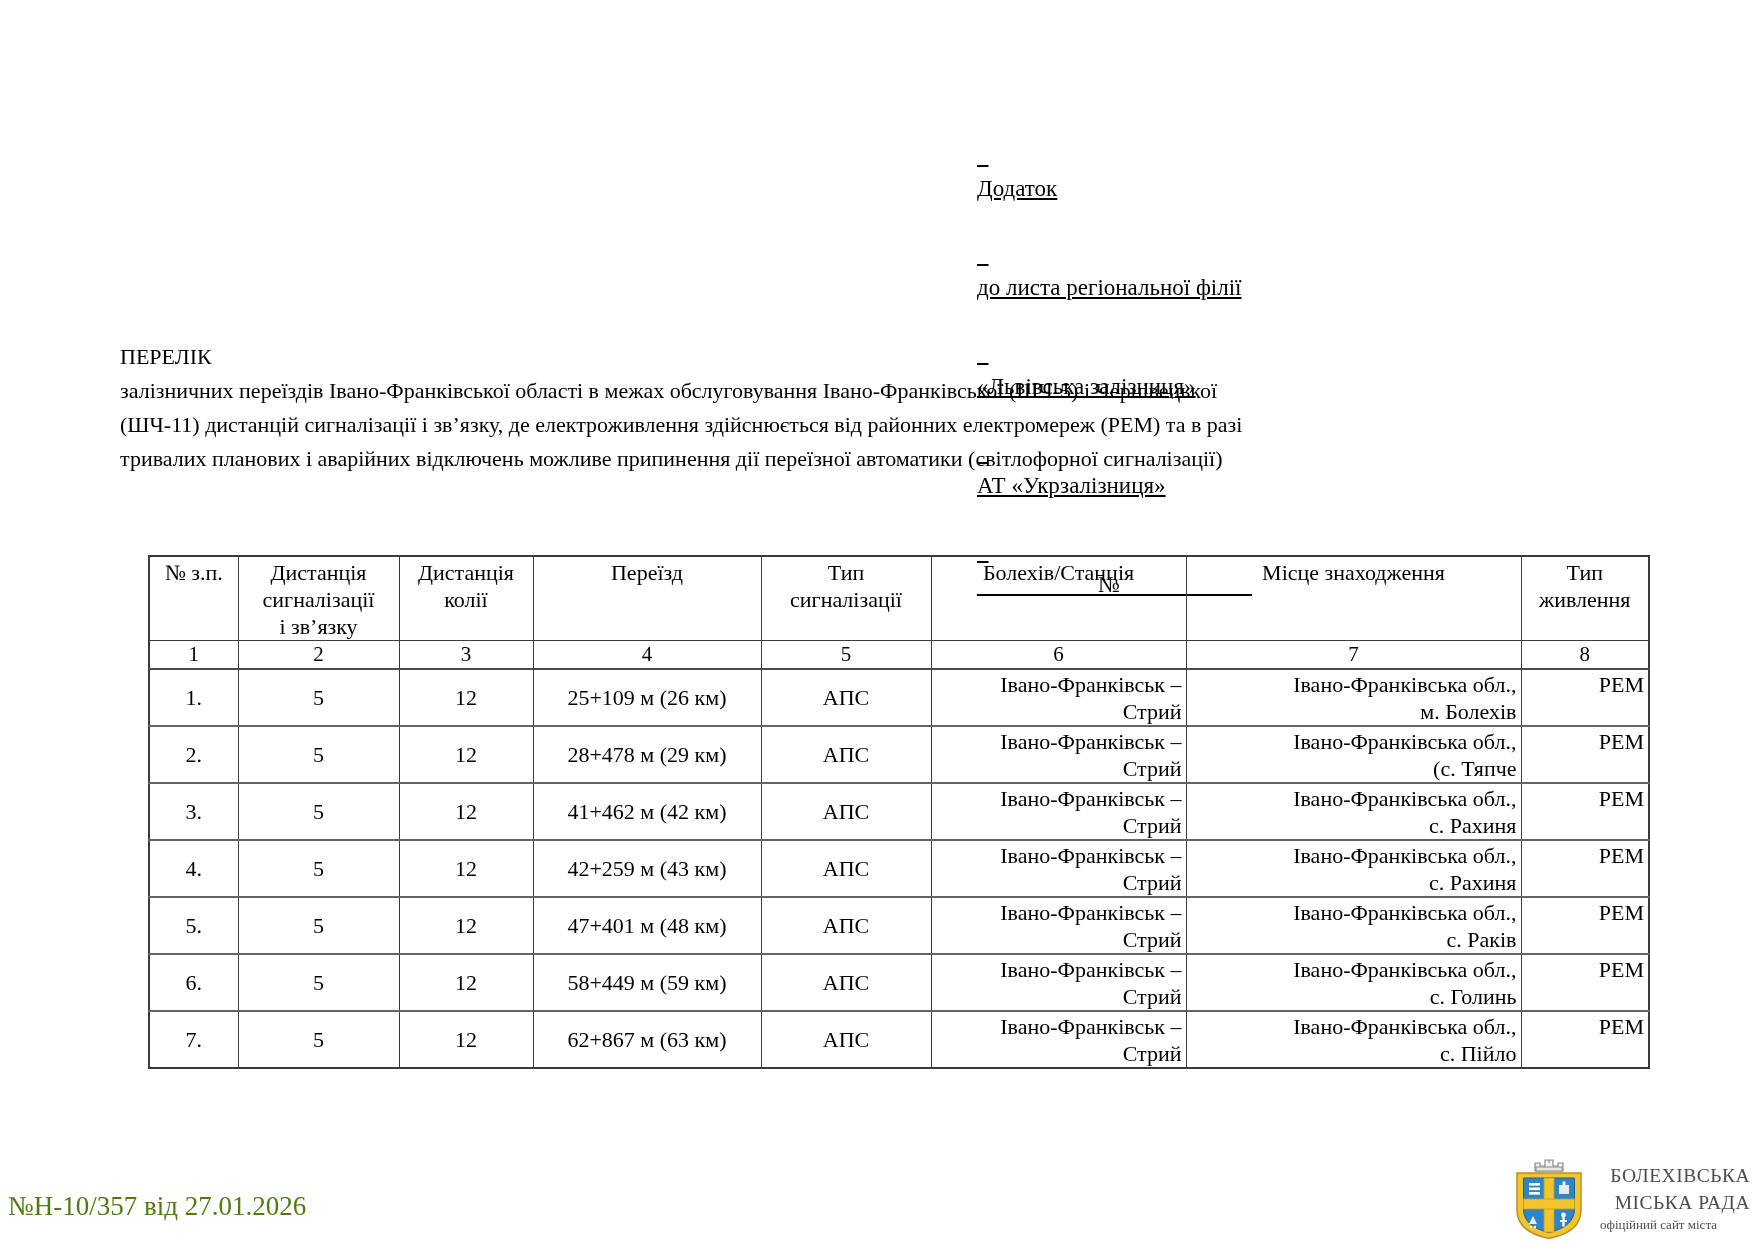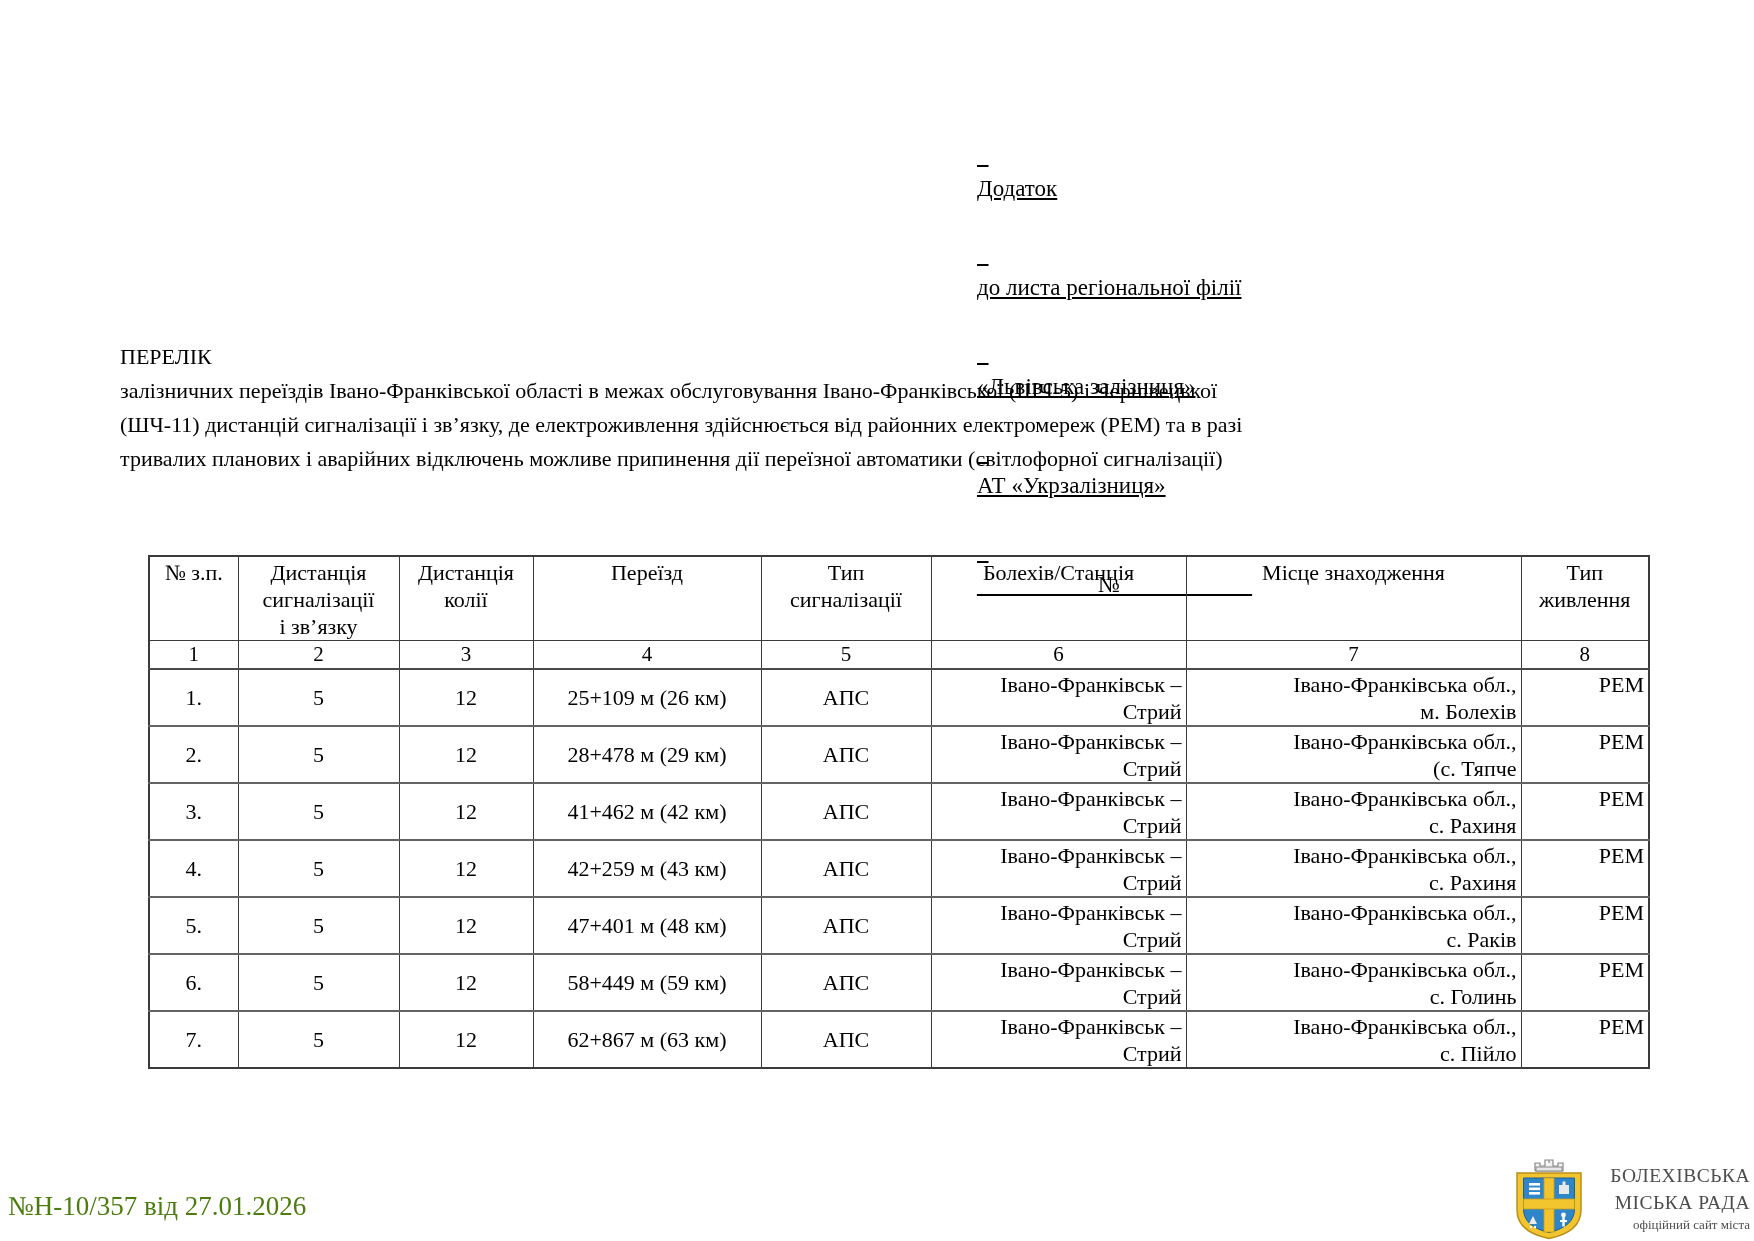--- a/index.html
+++ b/index.html
@@ -58,21 +58,21 @@
     position:absolute; left:1508px; top:1158px; width:246px;
     display:flex; align-items:flex-start;
   }
   .coat { width:82px; height:82px; flex:0 0 auto; }
   .logo-text { margin-left:10px; padding-top:4px; width:150px; }
   .logo-line {
     font-weight:normal; font-size:19.5px; line-height:27px;
     letter-spacing:0.5px; text-align:right; white-space:nowrap;
   }
   .logo-tagline {
-    font-size:13px; line-height:16px; text-align:right; margin-top:1px;
+    font-size:13px; line-height:16px; text-align:left; margin-top:1px;
   }
 </style>
 </head>
 <body>
 
 <div class="letterhead">
   <div>Додаток</div>
   <div>до листа регіональної філії</div>
   <div>«Львівська залізниця»</div>
   <div>АТ «Укрзалізниця»</div>

